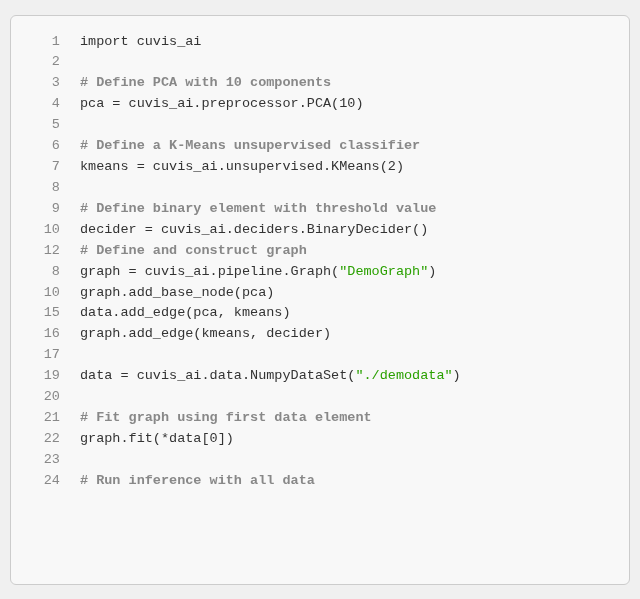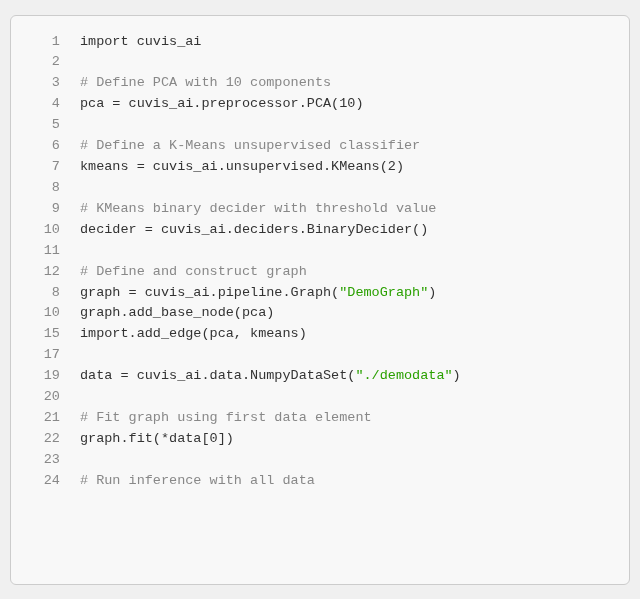--- a/index.html
+++ b/index.html
@@ -40,21 +40,21 @@
       white-space: nowrap;
     }
 
     .line-code {
       color: #333333;
       padding-left: 4px;
       white-space: pre;
       vertical-align: top;
     }
     .str { color: #2aa000; }
-    .comment { color: #888888; }
+    .comment { color: #888888; font-weight: bold; }
     .plain { color: #333333; }
   </style>
 </head>
 <body>
 
 <div class="code-container">
   <table class="code-table">
     <tbody id="code-body">
         <tr>
           <td class="line-num">1</td>
@@ -83,45 +83,45 @@
         <tr>
           <td class="line-num">7</td>
           <td class="line-code"><span class="plain">kmeans = cuvis_ai.unsupervised.KMeans(2)</span></td>
         </tr>
         <tr>
           <td class="line-num">8</td>
           <td class="line-code">&nbsp;</td>
         </tr>
         <tr>
           <td class="line-num">9</td>
-          <td class="line-code"><span class="comment"># KMeans binary decider with threshold value</span></td>
+          <td class="line-code"><span class="comment"># Define binary element with threshold value</span></td>
         </tr>
         <tr>
           <td class="line-num">10</td>
           <td class="line-code"><span class="plain">decider = cuvis_ai.deciders.BinaryDecider()</span></td>
-        </tr>
-        <tr>
-          <td class="line-num">11</td>
-          <td class="line-code">&nbsp;</td>
         </tr>
         <tr>
           <td class="line-num">12</td>
           <td class="line-code"><span class="comment"># Define and construct graph</span></td>
         </tr>
         <tr>
           <td class="line-num">8</td>
           <td class="line-code"><span class="plain">graph = cuvis_ai.pipeline.Graph(</span><span class="str">"DemoGraph"</span><span class="plain">)</span></td>
         </tr>
         <tr>
           <td class="line-num">10</td>
           <td class="line-code"><span class="plain">graph.add_base_node(pca)</span></td>
         </tr>
         <tr>
           <td class="line-num">15</td>
-          <td class="line-code"><span class="plain">import.add_edge(pca, kmeans)</span></td>
+          <td class="line-code"><span class="plain">data.add_edge(pca, kmeans)</span></td>
+        </tr>
+        <tr>
+          <td class="line-num">16</td>
+          <td class="line-code"><span class="plain">graph.add_edge(kmeans, decider)</span></td>
         </tr>
         <tr>
           <td class="line-num">17</td>
           <td class="line-code">&nbsp;</td>
         </tr>
         <tr>
           <td class="line-num">19</td>
           <td class="line-code"><span class="plain">data = cuvis_ai.data.NumpyDataSet(</span><span class="str">"./demodata"</span><span class="plain">)</span></td>
         </tr>
         <tr>

